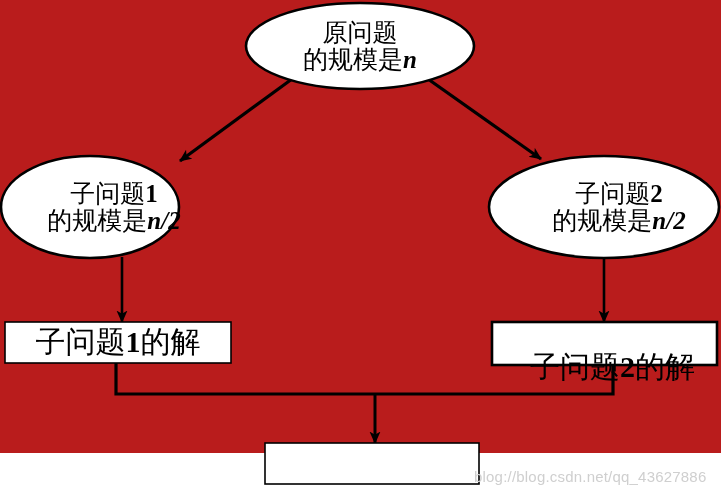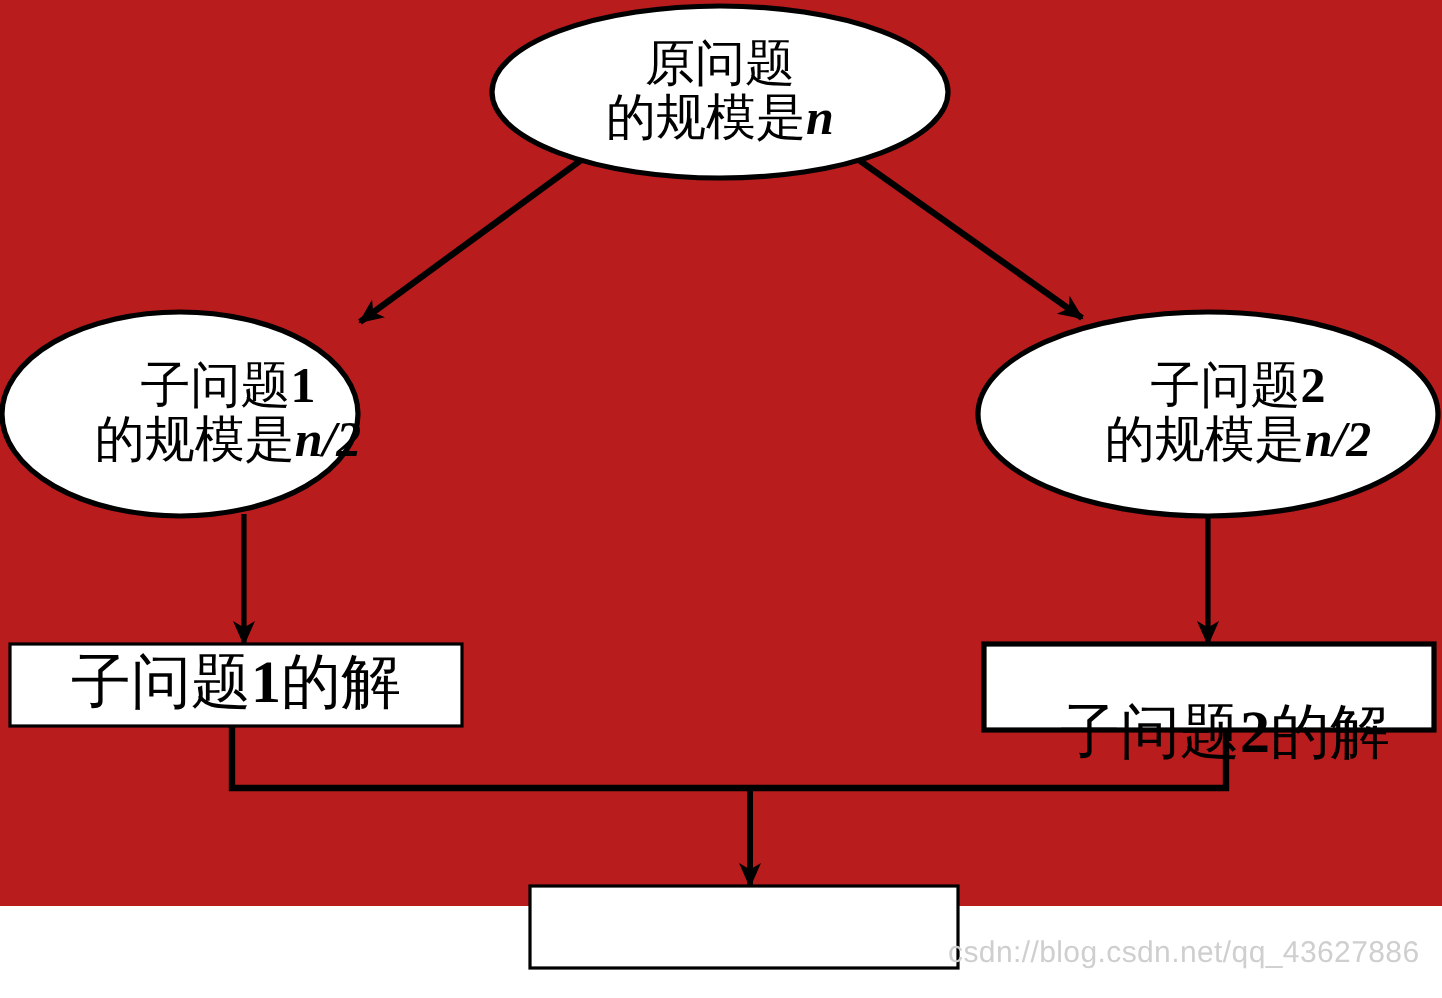--- a/index.html
+++ b/index.html
@@ -140,15 +140,15 @@
 
   <div class="node-label box-label" style="left:5px; top:322px; width:226px; height:41px;">
     <span class="line1"><span>子问题</span><span class="numvar">1</span><span>的解</span></span>
   </div>
 
   <div class="node-label box-label" style="left:500px; top:322px; width:225px; height:43px;margin-top:24px;">
     <span class="line1"><span>子问题</span><span class="numvar">2</span><span>的解</span></span>
   </div>
 
 
-  <div id="watermark">csdn://blog.csdn.net/qq_43627886</div>
+  <div id="watermark">blog://blog.csdn.net/qq_43627886</div>
 
 </div>
 
 </body></html>

